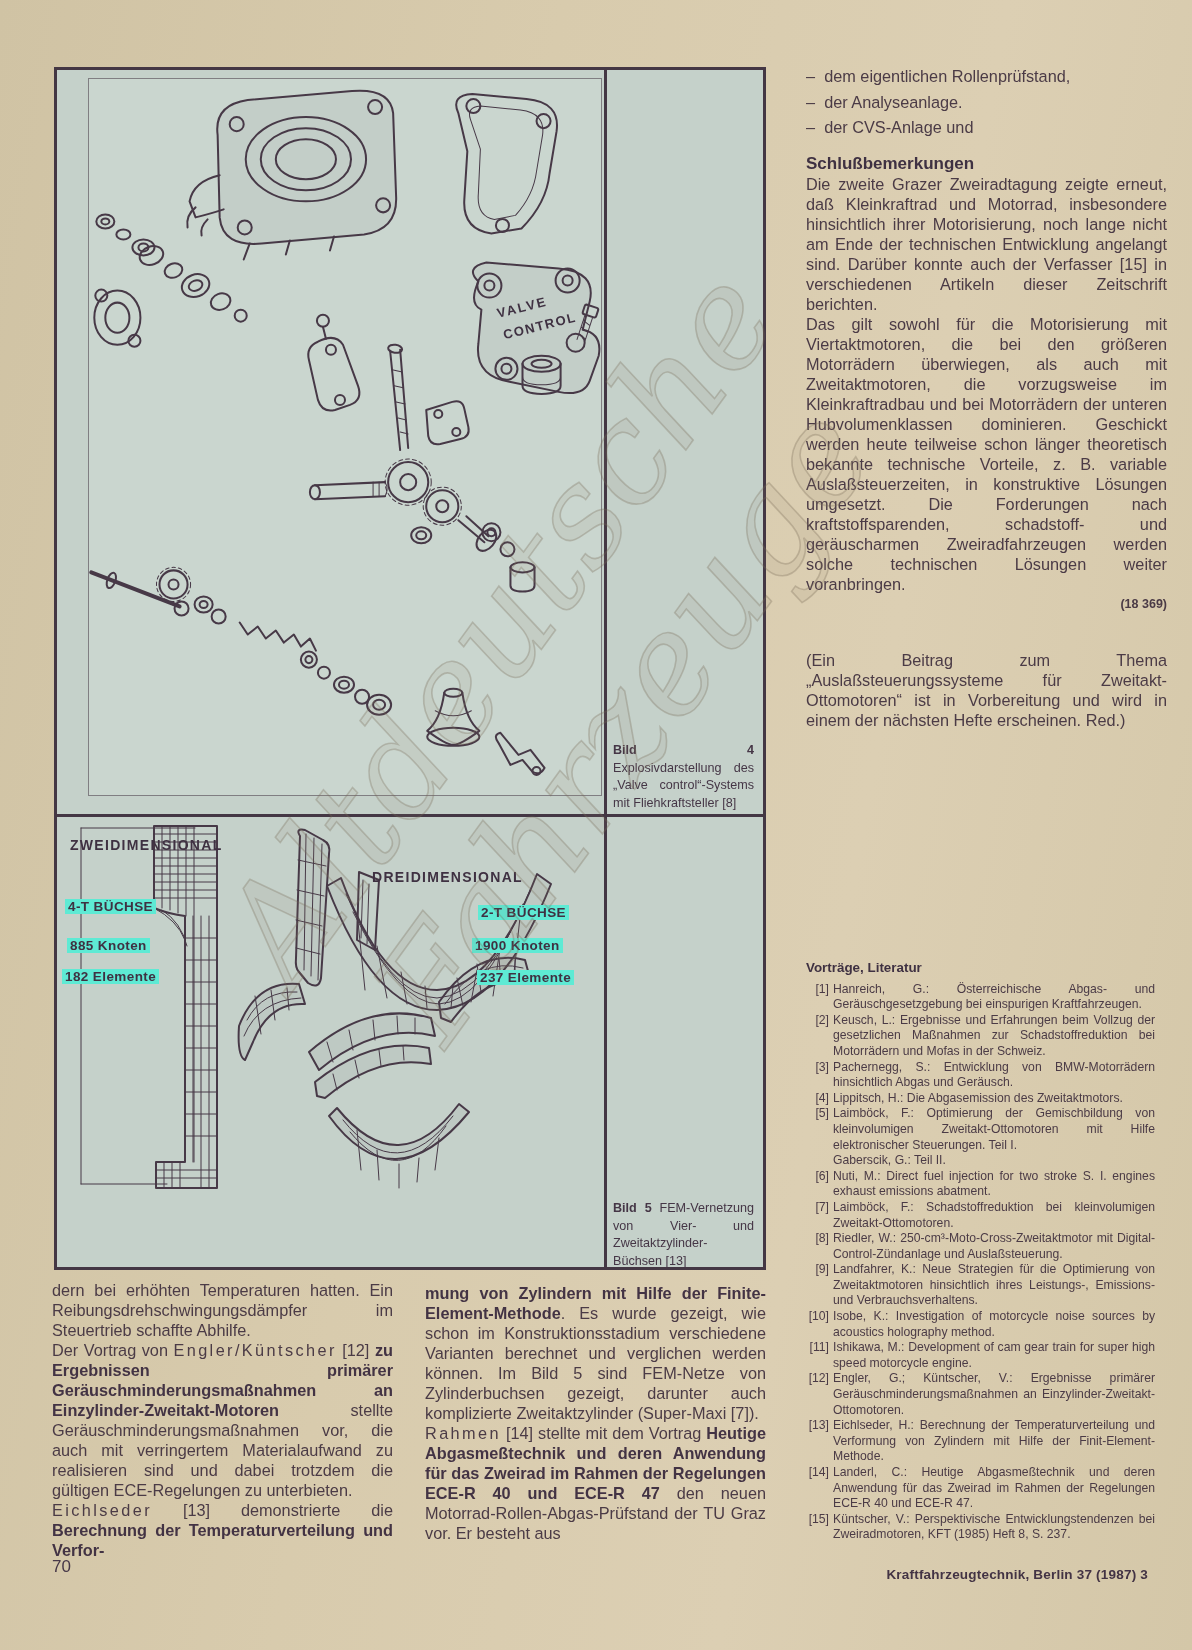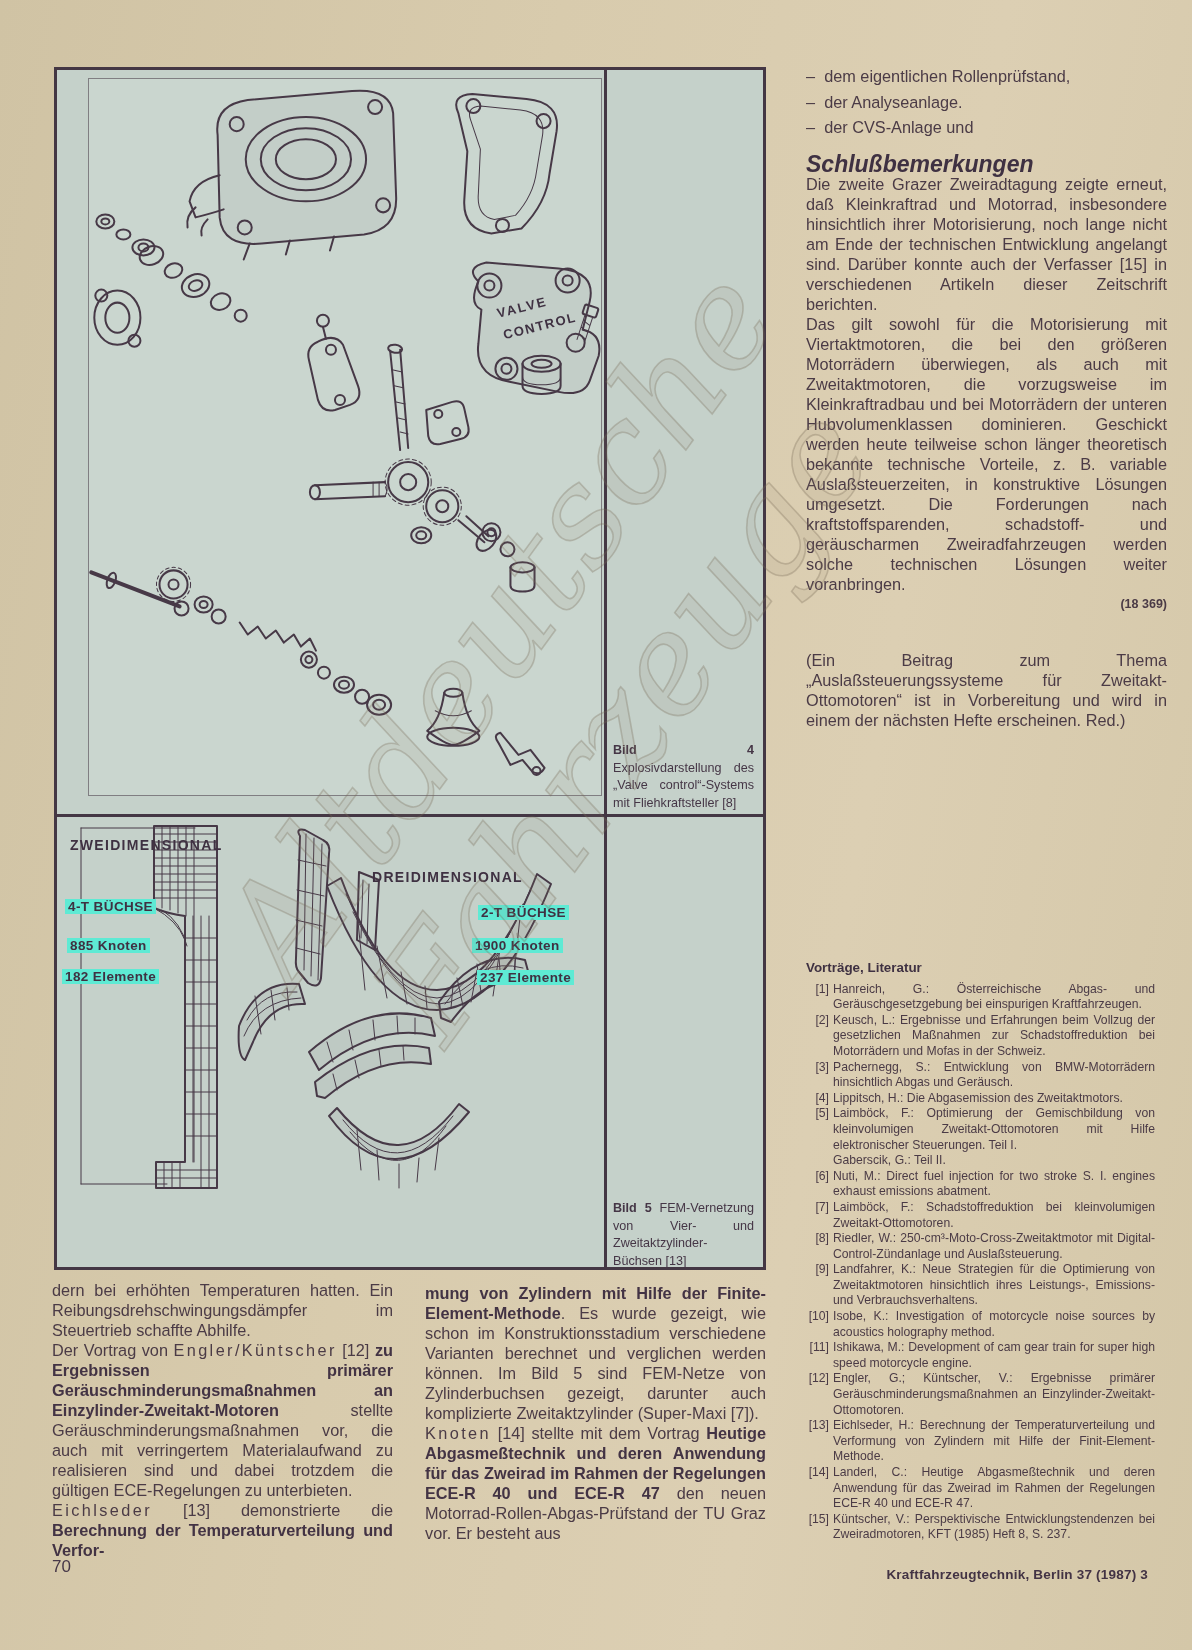--- a/index.html
+++ b/index.html
@@ -28,21 +28,21 @@
   
   .col{position:absolute;font-size:16.3px;line-height:20px;text-align:justify;color:#4b3b46;}
   .col p{margin:0;}
   .col .sp{letter-spacing:2.4px;}
   .col b,.col .b{color:#433344;}
   .col-left{left:52px;top:1280px;width:341px;}
   .col-mid{left:425px;top:1283px;width:341px;}
   .col-right{left:806px;top:64px;width:361px;}
   ul.bullets{list-style:none;margin:0 0 13px 0;padding:0;line-height:25.5px;}
   ul.bullets li{padding-left:21px;text-indent:-21px;}
-  .sec-head{font-size:23px;font-weight:bold;margin:0 0 8px 0;color:#3f3142;font-style:italic;}
+  .sec-head{font-size:17px;font-weight:bold;margin:0 0 8px 0;color:#3f3142;}
   .artid{text-align:right;font-size:12.5px;font-weight:bold;margin-top:4px;}
   .ednote{margin-top:36px !important;}
   
   .refs{position:absolute;left:806px;top:960px;width:349px;font-size:12.2px;line-height:15.6px;
     text-align:justify;color:#4b3b46;}
   .refs h4{font-size:13.4px;margin:0 0 6px 0;color:#3f3142;}
   .refs ol{list-style:none;margin:0;padding:0;}
   .refs li{position:relative;padding-left:27px;}
   .refs .num{position:absolute;left:-7px;width:30px;text-align:right;white-space:nowrap;}
   .refs .rtext{white-space:pre-line;}
@@ -277,21 +277,21 @@
   </div>
 
   <div class="col col-left">
     <p><span>dern bei erhöhten Temperaturen hatten. Ein Reibungsdrehschwingungsdämpfer im Steuertrieb schaffte Abhilfe.</span></p>
     <p><span>Der Vortrag von </span><span class="sp">Engler/Küntscher</span><span> [12] </span><span class="b" style="font-weight: bold;">zu Ergebnissen primärer Geräuschminderungsmaßnahmen an Einzylinder-Zweitakt-Motoren</span><span> stellte Geräuschminderungsmaßnahmen vor, die auch mit verringertem Materialaufwand zu realisieren sind und dabei trotzdem die gültigen ECE-Regelungen zu unterbieten.</span></p>
     <p><span class="sp">Eichlseder</span><span> [13] demonstrierte die </span><span class="b" style="font-weight: bold;">Berechnung der Temperaturverteilung und Verfor-</span></p>
   </div>
 
   <div class="col col-mid">
     <p><span class="b" style="font-weight: bold;">mung von Zylindern mit Hilfe der Finite-Element-Methode</span><span>. Es wurde gezeigt, wie schon im Konstruktionsstadium verschiedene Varianten berechnet und verglichen werden können. Im Bild 5 sind FEM-Netze von Zylinderbuchsen gezeigt, darunter auch komplizierte Zweitaktzylinder (Super-Maxi [7]).</span></p>
-    <p><span class="sp">Knoten</span><span> [14] stellte mit dem Vortrag </span><span class="b" style="font-weight: bold;">Heutige Abgasmeßtechnik und deren Anwendung für das Zweirad im Rahmen der Regelungen ECE-R 40 und ECE-R 47</span><span> den neuen Motorrad-Rollen-Abgas-Prüfstand der TU Graz vor. Er besteht aus</span></p>
+    <p><span class="sp">Rahmen</span><span> [14] stellte mit dem Vortrag </span><span class="b" style="font-weight: bold;">Heutige Abgasmeßtechnik und deren Anwendung für das Zweirad im Rahmen der Regelungen ECE-R 40 und ECE-R 47</span><span> den neuen Motorrad-Rollen-Abgas-Prüfstand der TU Graz vor. Er besteht aus</span></p>
   </div>
 
   <div class="col col-right">
     <ul class="bullets">
 
     <li><span>–</span>&nbsp;&nbsp;<span>dem eigentlichen Rollenprüfstand,</span></li>
         <li><span>–</span>&nbsp;&nbsp;<span>der Analyseanlage.</span></li>
         <li><span>–</span>&nbsp;&nbsp;<span>der CVS-Anlage und</span></li>
       </ul>
     <p class="sec-head">Schlußbemerkungen</p>

